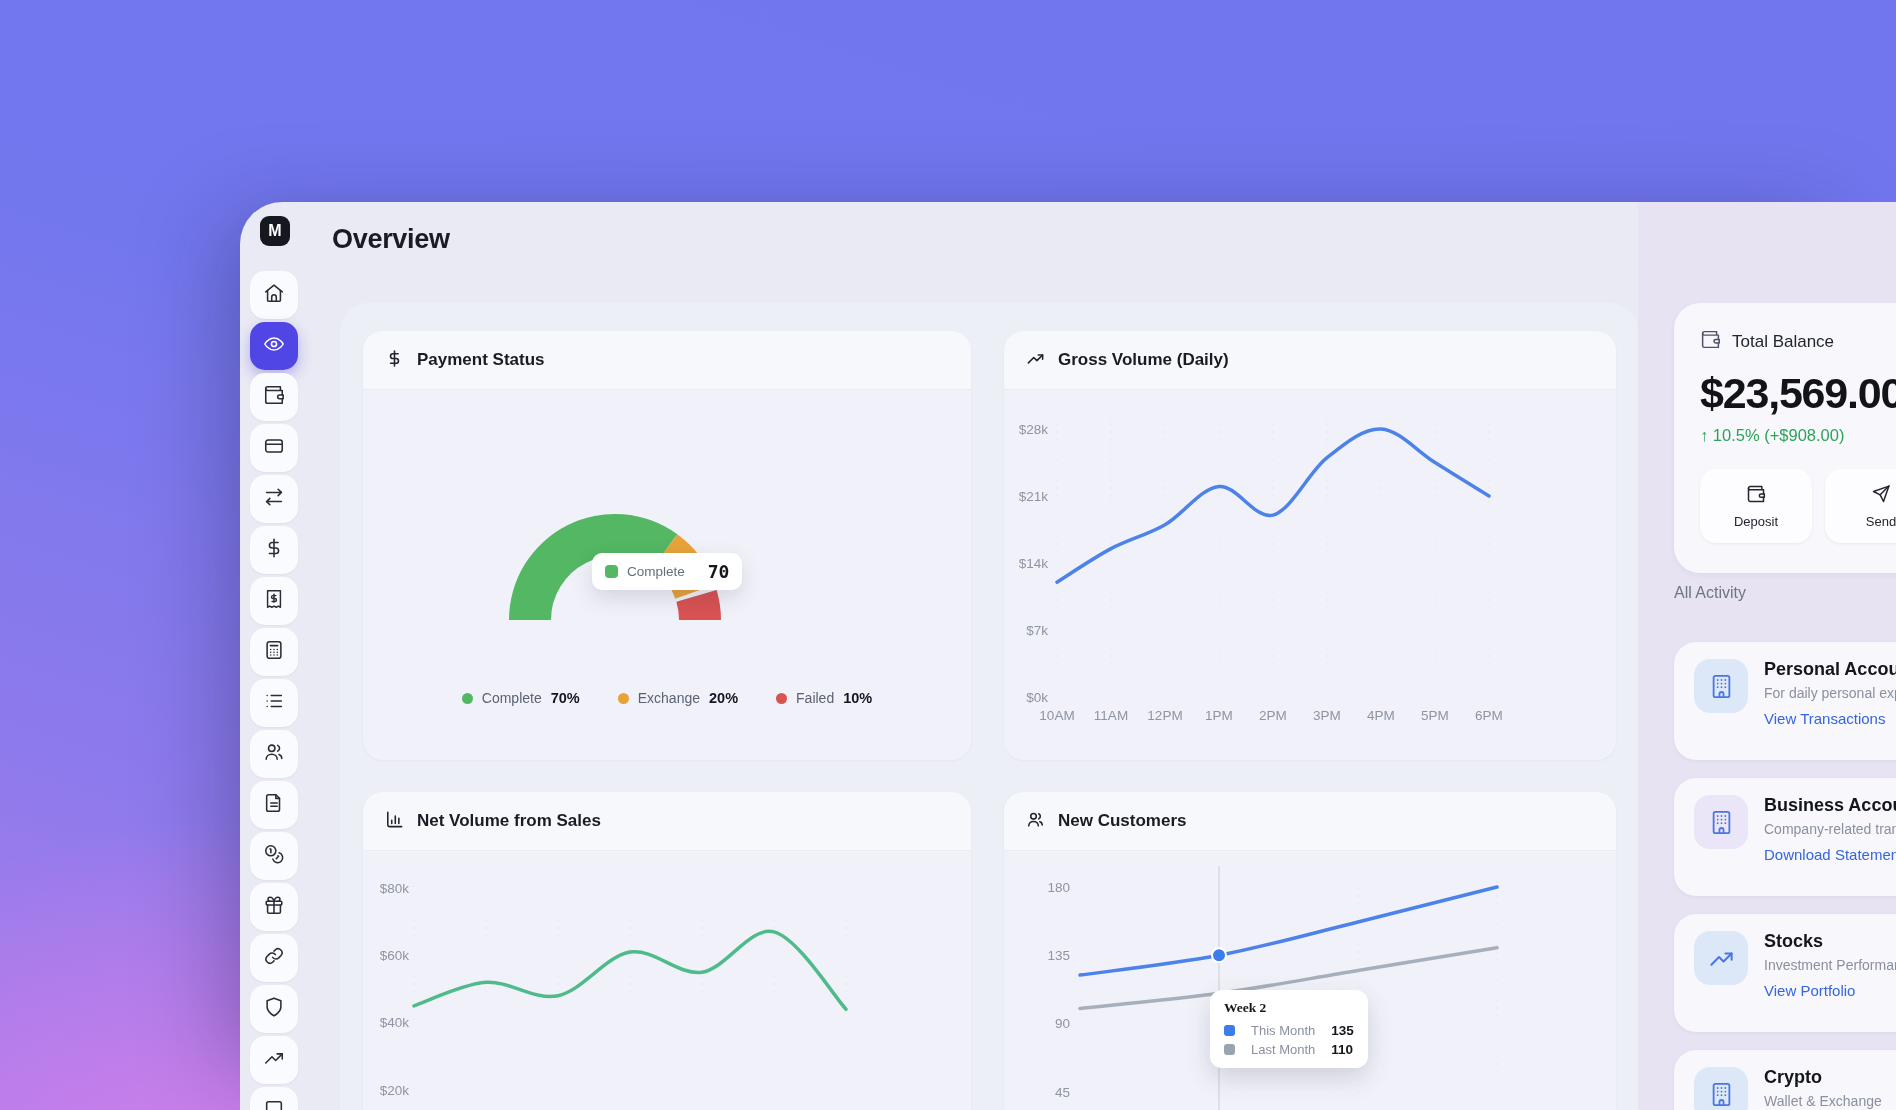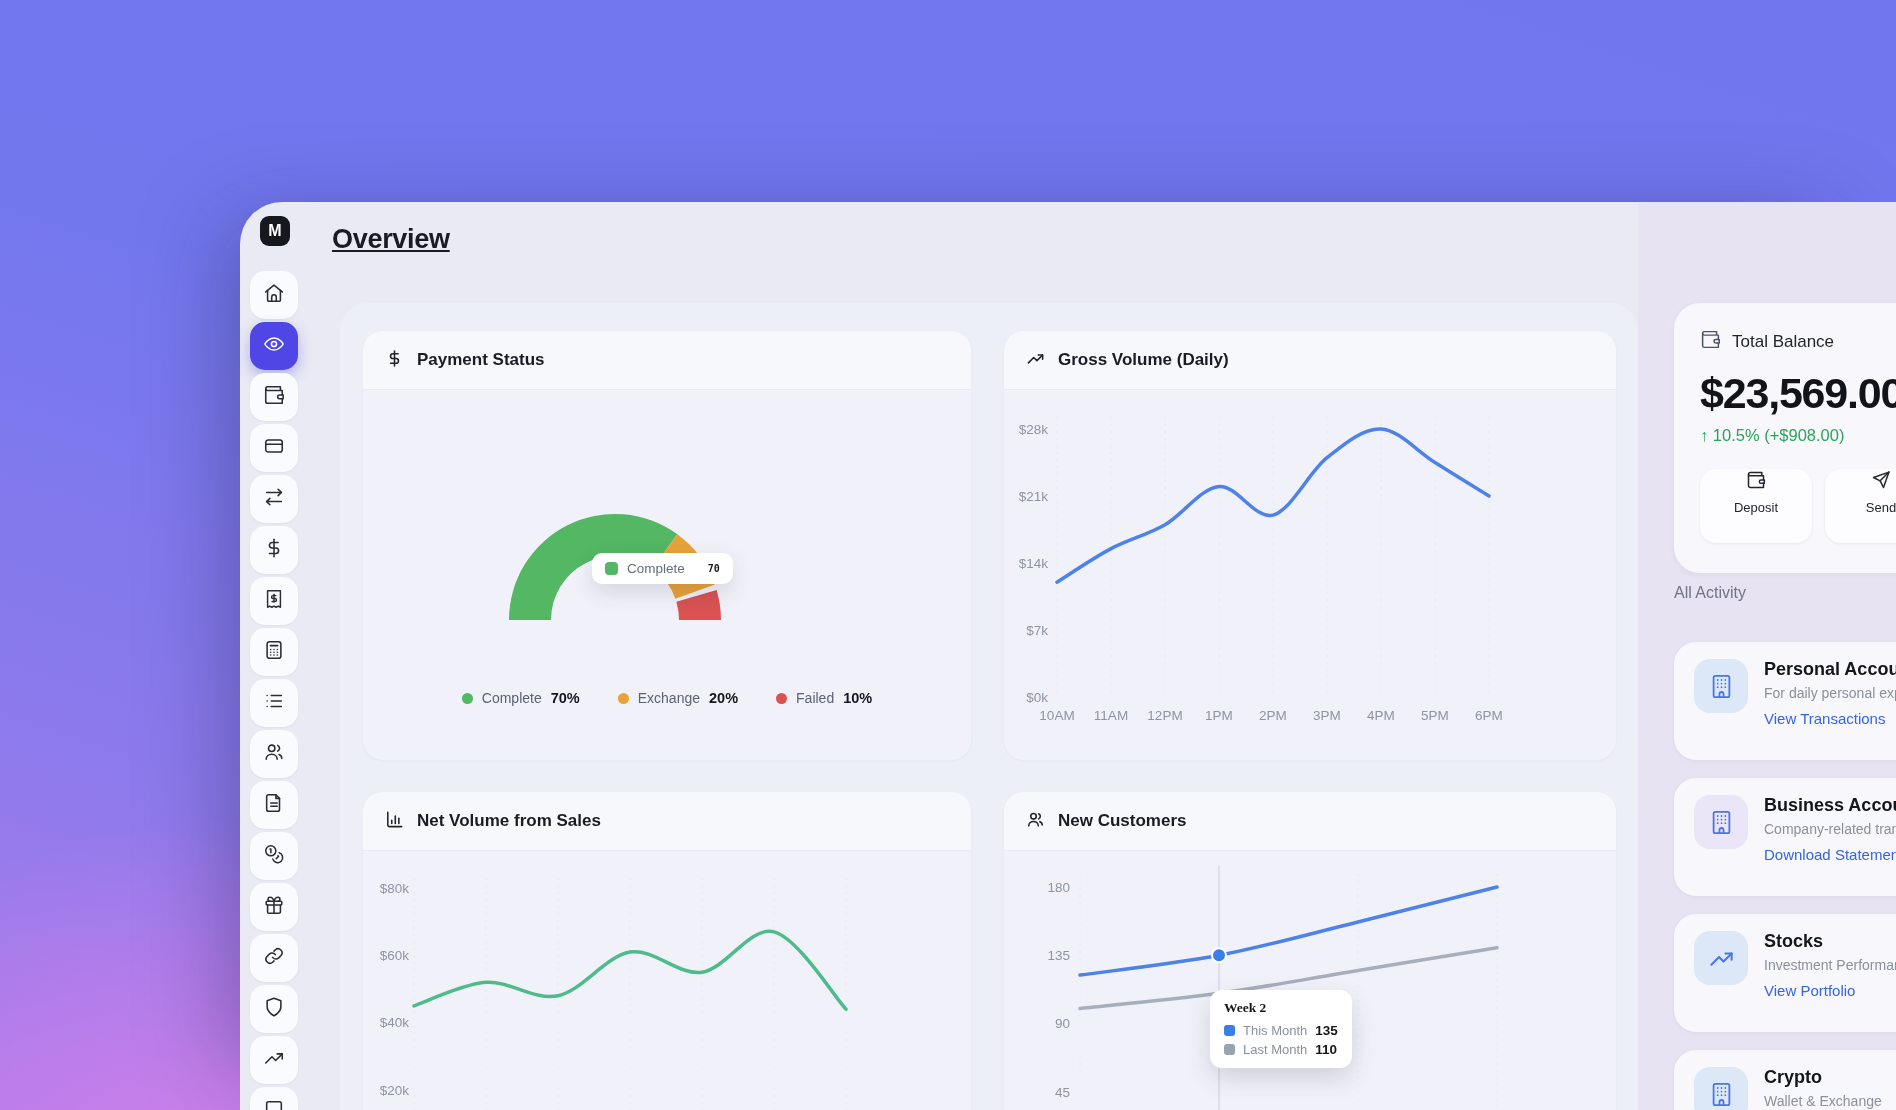--- a/index.html
+++ b/index.html
@@ -14,21 +14,21 @@
     position:absolute;left:240px;top:202px;width:1656px;height:908px;
     background:#e9eaf3;border-top-left-radius:42px;overflow:hidden;
     box-shadow:-40px -10px 90px -30px rgba(25,25,70,.35);
   }
   .right-tint{position:absolute;left:1398px;top:0;width:258px;height:100%;background:#e7e3f2;}
   .logo{
     position:absolute;left:20px;top:14px;width:30px;height:30px;border-radius:9px;
     background:#16181f;color:#fff;font-weight:bold;font-size:16px;
     display:flex;align-items:center;justify-content:center;
   }
-  .page-title{position:absolute;left:92px;top:22px;font-size:27px;font-weight:bold;color:#191c24;letter-spacing:-.3px;text-decoration:underline;}
+  .page-title{position:absolute;left:92px;top:22px;font-size:27px;font-weight:bold;color:#191c24;letter-spacing:-.3px;}
   
   .sidebar{position:absolute;left:10px;top:69px;width:48px;display:flex;flex-direction:column;gap:3px;}
   .sb{
     width:48px;height:48px;border-radius:15px;background:#fafbfe;color:#2a2d37;
     display:flex;align-items:center;justify-content:center;flex:none;
     box-shadow:0 1px 2px rgba(30,35,70,.05);cursor:pointer;
   }
   .sb svg{width:22px;height:22px;}
   .sb.active{background:#4f46e5;color:#ffffff;box-shadow:0 6px 14px rgba(79,70,229,.35);}
   
@@ -44,51 +44,51 @@
   .card-body svg.chart{position:absolute;left:0;top:0;}
   .axis-label{font-family:"Liberation Sans",sans-serif;font-size:13.5px;fill:#8e94a2;}
   
   .g-tip{
     position:absolute;left:229px;top:164px;display:flex;align-items:center;gap:9px;
     background:#ffffff;border-radius:10px;padding:8px 13px;box-shadow:0 8px 22px rgba(25,30,60,.14);
     white-space:nowrap;
   }
   .g-tip .sq{width:13px;height:13px;border-radius:4px;}
   .g-tip .lbl{font-size:13.5px;color:#666d7c;}
-  .g-tip .val{font-family:"DejaVu Sans Mono",monospace;font-size:10px;font-weight:bold;color:#14161c;margin-left:14px;}
+  .g-tip .val{font-family:"DejaVu Sans Mono",monospace;font-size:18px;font-weight:bold;color:#14161c;margin-left:14px;}
   
   .legend{position:absolute;left:0;right:0;top:301px;display:flex;justify-content:center;gap:38px;}
   .leg-item{display:flex;align-items:center;gap:9px;}
   .leg-dot{width:11px;height:11px;border-radius:50%;}
   .leg-label{font-size:14px;color:#5c6271;}
   .leg-val{font-size:14.5px;font-weight:bold;color:#15171e;}
   
   .c-tip{
     position:absolute;left:206px;top:140px;background:#ffffff;border-radius:12px;
     padding:10px 14px 11px 14px;box-shadow:0 10px 26px rgba(25,30,60,.16);white-space:nowrap;
   }
   .c-tip .t{font-size:13.5px;font-weight:bold;color:#14161c;margin-bottom:7px;font-family:Liberation Serif, serif;}
-  .c-tip .row{display:flex;align-items:center;gap:8px;margin-top:4px;}
+  .c-tip .row{display:flex;align-items:center;gap:16px;margin-top:4px;}
   .c-tip .sq{width:11px;height:11px;border-radius:3px;}
   .c-tip .rl{font-size:13px;color:#8a90a0;}
   .c-tip .rv{font-size:13.5px;font-weight:bold;color:#14161c;}
   
   .balance-card{
     position:absolute;left:1434px;top:101px;width:310px;height:270px;border-radius:26px;
     background:#f7f7fc;box-shadow:0 2px 6px rgba(30,35,70,.05);padding:26px;box-sizing:border-box;
   }
   .bal-head{display:flex;align-items:center;gap:11px;color:#4d5364;}
   .bal-head svg{width:21px;height:21px;}
   .bal-label{font-size:17px;font-weight:500;color:#23262f;}
   .bal-amount{margin-top:15px;font-size:43px;font-weight:bold;color:#121419;letter-spacing:-1.2px;white-space:nowrap;}
   .bal-change{margin-top:8px;font-size:16.5px;font-weight:500;color:#2da35a;white-space:nowrap;}
   .bal-actions{display:flex;gap:13px;margin-top:24px;}
   .act-btn{
     width:112px;height:74px;border-radius:16px;background:#fdfdff;border:none;cursor:pointer;
-    display:flex;flex-direction:column;align-items:center;justify-content:flex-start;gap:7px;
+    display:flex;flex-direction:column;align-items:center;justify-content:center;gap:7px;
     box-shadow:0 1px 3px rgba(30,35,70,.07);color:#23262f;flex:none;
   }
   .act-btn svg{width:20px;height:20px;}
   .act-btn span{font-size:13px;font-weight:500;font-family:"Liberation Sans",sans-serif;}
   .activity-heading{position:absolute;left:1434px;top:382px;font-size:16px;color:#6f7584;}
   .activity-item{
     position:absolute;left:1434px;width:310px;height:118px;border-radius:22px;background:#f7f7fc;
     box-shadow:0 1px 4px rgba(30,35,70,.05);padding:17px 20px;box-sizing:border-box;
     display:flex;gap:16px;align-items:flex-start;cursor:pointer;
   }

